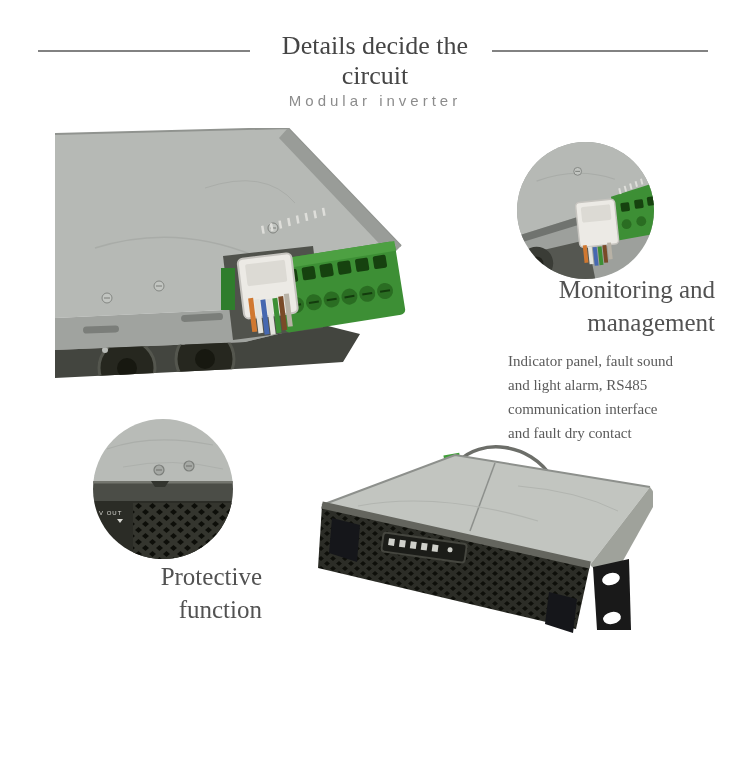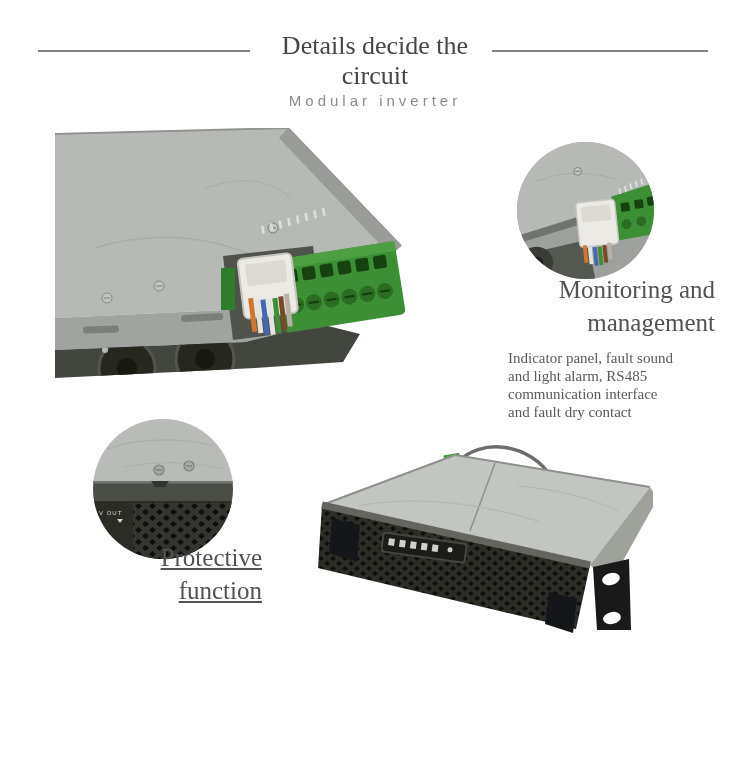--- a/index.html
+++ b/index.html
@@ -15,26 +15,26 @@
   #subtitle{
     position:absolute;top:92px;left:0;width:750px;text-align:center;
     font-family:"Liberation Sans",sans-serif;font-size:15px;letter-spacing:4px;
     color:#8c8c8c;white-space:pre-line;
   }
   .section-heading{
     position:absolute;text-align:right;font-size:25px;line-height:33px;
     color:#525252;white-space:pre-line;
   }
   .section-body{
-    position:absolute;font-size:15px;line-height:18px;color:#5a5a5a;
+    position:absolute;font-size:15px;line-height:24px;color:#5a5a5a;
     white-space:pre-line;
   }
   #monitoring-heading{top:273px;left:480px;width:235px;}
   #monitoring-body{top:349px;left:508px;width:220px;}
-  #protective-heading{top:541px;left:38px;width:224px;text-decoration:underline;}
+  #protective-heading{top:560px;left:38px;width:224px;}
   #protective-body{top:631px;left:65px;width:220px;}
   .photo{position:absolute;}
   .circle-photo{border-radius:50%;overflow:hidden;}
   #photo-terminal{left:55px;top:128px;width:385px;height:250px;}
   #photo-monitoring{left:517px;top:142px;width:137px;height:137px;}
   #photo-protective{left:93px;top:419px;width:140px;height:140px;}
   #photo-chassis{left:318px;top:436px;width:335px;height:198px;}
   svg{display:block;}
 </style>
 </head>

